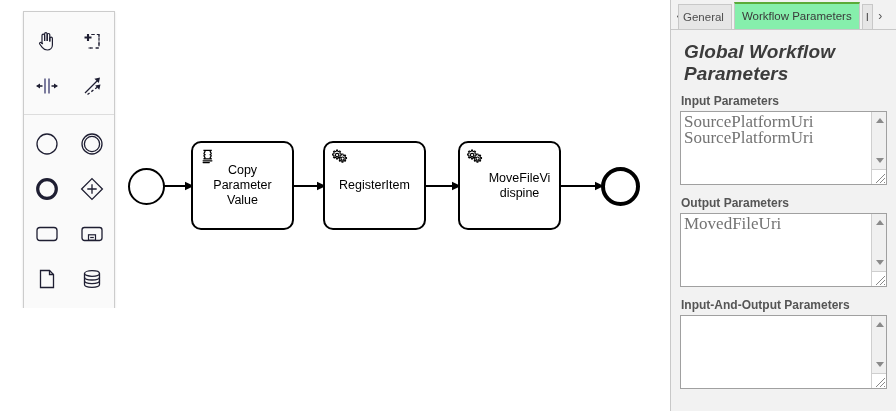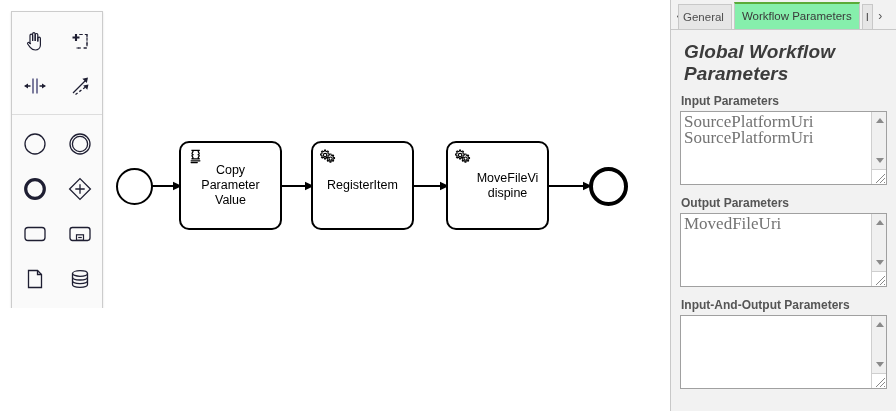--- a/index.html
+++ b/index.html
@@ -6,21 +6,21 @@
   body{
     width:896px;height:414px;
     background:#ffffff;
     font-family:"Liberation Sans", sans-serif;
     overflow:hidden;
     position:relative;
   }
 
   
   #canvas{
-    position:absolute; left:0; top:0;
+    position:absolute; left:12px; top:0;
     width:670px; height:308px;
     background:#ffffff;
     overflow:hidden;
   }
 
   
   #palette{
     position:absolute; left:11px; top:11px;
     width:92px; height:337px;
     background:#fafafa;

